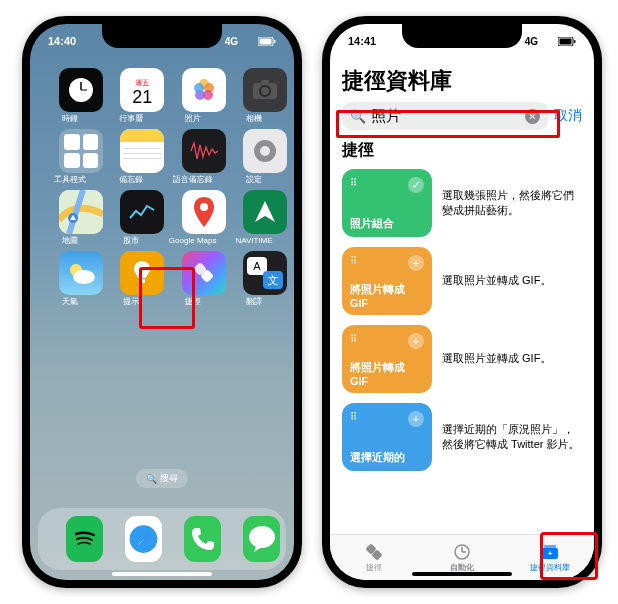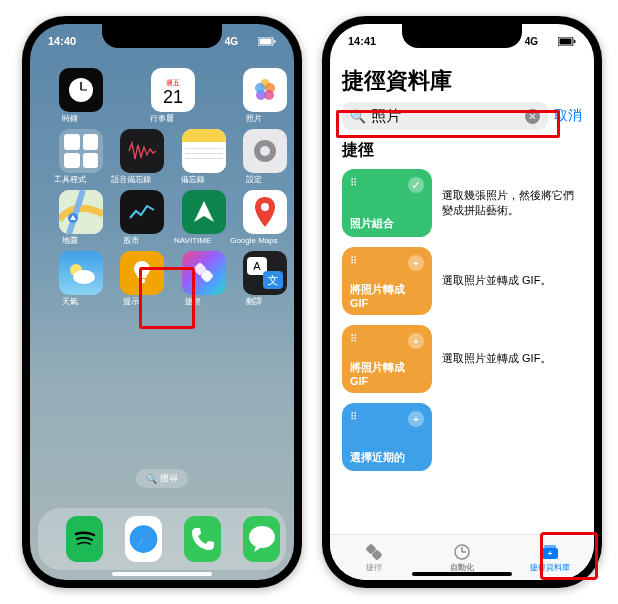--- a/index.html
+++ b/index.html
@@ -205,55 +205,66 @@
                   <circle r="5" cx="0" cy="-6" fill="#f4b63f" opacity=".8"></circle>
                   <circle r="5" cx="5" cy="-2" fill="#f08434" opacity=".8"></circle>
                   <circle r="5" cx="4" cy="5" fill="#e24a8a" opacity=".8"></circle>
                   <circle r="5" cx="-4" cy="5" fill="#8f5fe8" opacity=".8"></circle>
                   <circle r="5" cx="-5" cy="-2" fill="#4fa3e8" opacity=".8"></circle>
                 </g>
               </svg>
             </div>
             <div class="lbl">照片</div>
           </div>
+          <div class="app">
+            <div class="icon-sq i-cam">
+              <svg width="26" height="20" viewBox="0 0 26 20">
+                <rect x="1" y="3" width="24" height="16" rx="3" fill="#555"></rect>
+                <circle cx="13" cy="11" r="6" fill="#2b2b2d"></circle>
+                <circle cx="13" cy="11" r="4" fill="#555"></circle>
+                <rect x="9" y="0" width="8" height="4" rx="1" fill="#555"></rect>
+              </svg>
+            </div>
+            <div class="lbl">相機</div>
+          </div>
         </div>
         <div class="row">
           <div class="app">
             <div class="icon-sq i-util">
               <div style="display:grid;grid-template-columns:1fr 1fr;gap:3px;padding:5px;width:100%;height:100%">
                 <div style="background:#fff;border-radius:3px"></div>
                 <div style="background:#fff;border-radius:3px"></div>
                 <div style="background:#fff;border-radius:3px"></div>
                 <div style="background:#fff;border-radius:3px"></div>
               </div>
             </div>
             <div class="lbl">工具程式</div>
-          </div>
-          <div class="app">
-            <div class="icon-sq i-voice">
-              <svg width="30" height="24" viewBox="0 0 30 24">
-                <polyline points="2,12 5,4 8,20 11,6 14,18 17,8 20,16 23,10 26,14 29,12" fill="none" stroke="#e94a5a" stroke-width="1.3"></polyline>
-              </svg>
-            </div>
-            <div class="lbl">語音備忘錄</div>
           </div>
           <div class="app">
             <div class="icon-sq i-notes">
               <div style="width:100%;height:100%;display:flex;flex-direction:column">
                 <div style="height:30%;background:#f7d24a"></div>
                 <div style="flex:1;background:#fff;padding:3px">
                   <div style="border-top:1px solid #ddd;margin-top:3px"></div>
                   <div style="border-top:1px solid #ddd;margin-top:4px"></div>
                   <div style="border-top:1px solid #ddd;margin-top:4px"></div>
                 </div>
               </div>
             </div>
             <div class="lbl">備忘錄</div>
           </div>
           <div class="app">
+            <div class="icon-sq i-voice">
+              <svg width="30" height="24" viewBox="0 0 30 24">
+                <polyline points="2,12 5,4 8,20 11,6 14,18 17,8 20,16 23,10 26,14 29,12" fill="none" stroke="#e94a5a" stroke-width="1.3"></polyline>
+              </svg>
+            </div>
+            <div class="lbl">語音備忘錄</div>
+          </div>
+          <div class="app">
             <div class="icon-sq i-sett">
               <svg width="30" height="30" viewBox="0 0 30 30">
                 <circle cx="15" cy="15" r="11" fill="#8e8e93"></circle>
                 <circle cx="15" cy="15" r="5" fill="#e9e9eb"></circle>
                 <g stroke="#8e8e93" stroke-width="2"></g>
               </svg>
             </div>
             <div class="lbl">設定</div>
           </div>
         </div>
@@ -272,35 +283,35 @@
           </div>
           <div class="app">
             <div class="icon-sq i-stocks">
               <svg width="30" height="24" viewBox="0 0 30 24">
                 <polyline points="3,18 9,11 14,15 20,6 27,10" fill="none" stroke="#4fc8f0" stroke-width="2"></polyline>
               </svg>
             </div>
             <div class="lbl">股市</div>
           </div>
           <div class="app">
-            <div class="icon-sq i-navi">
-              <svg width="28" height="28" viewBox="0 0 28 28">
-                <polygon points="14,3 24,24 14,18 4,24" fill="#fff"></polygon>
-              </svg>
-            </div>
-            <div class="lbl">NAVITIME</div>
-          </div>
-          <div class="app">
             <div class="icon-sq i-gmaps">
               <svg width="26" height="34" viewBox="0 0 26 34">
                 <path d="M13,2 C7,2 3,6 3,12 C3,20 13,32 13,32 C13,32 23,20 23,12 C23,6 19,2 13,2" fill="#ea4335"></path>
                 <circle cx="13" cy="12" r="4" fill="#fff"></circle>
               </svg>
             </div>
             <div class="lbl">Google Maps</div>
+          </div>
+          <div class="app">
+            <div class="icon-sq i-navi">
+              <svg width="28" height="28" viewBox="0 0 28 28">
+                <polygon points="14,3 24,24 14,18 4,24" fill="#fff"></polygon>
+              </svg>
+            </div>
+            <div class="lbl">NAVITIME</div>
           </div>
         </div>
         <div class="row">
           <div class="app">
             <div class="icon-sq i-wea">
               <svg width="32" height="26" viewBox="0 0 32 26">
                 <circle cx="11" cy="10" r="6" fill="#ffe36b"></circle>
                 <ellipse cx="19" cy="17" rx="11" ry="7" fill="#fff"></ellipse>
               </svg>
             </div>
@@ -434,20 +445,21 @@
             <div class="desc">選取照片並轉成 GIF。</div>
           </div>
           <div class="card">
             <div class="tile" style="background: rgb(62, 160, 232);">
               <div class="top">
                 <span class="dots">⠿</span>
                 <span class="act">+</span>
               </div>
               <div class="tl">選擇近期的</div>
             </div>
+            <div class="desc">選擇近期的「原況照片」，然後將它轉成 Twitter 影片。</div>
           </div>
         </div>
     </div>
 
     <div class="tabbar" id="tabs">
         <div class="tabbtn" style="color: rgb(142, 142, 147);">
           <span class="ti">
             <svg width="20" height="18" viewBox="0 0 20 18">
               <rect x="3" y="2" width="8" height="8" rx="2" transform="rotate(45 7 6)" fill="currentColor"></rect>
               <rect x="9" y="8" width="8" height="8" rx="2" transform="rotate(45 13 12)" fill="currentColor"></rect>

